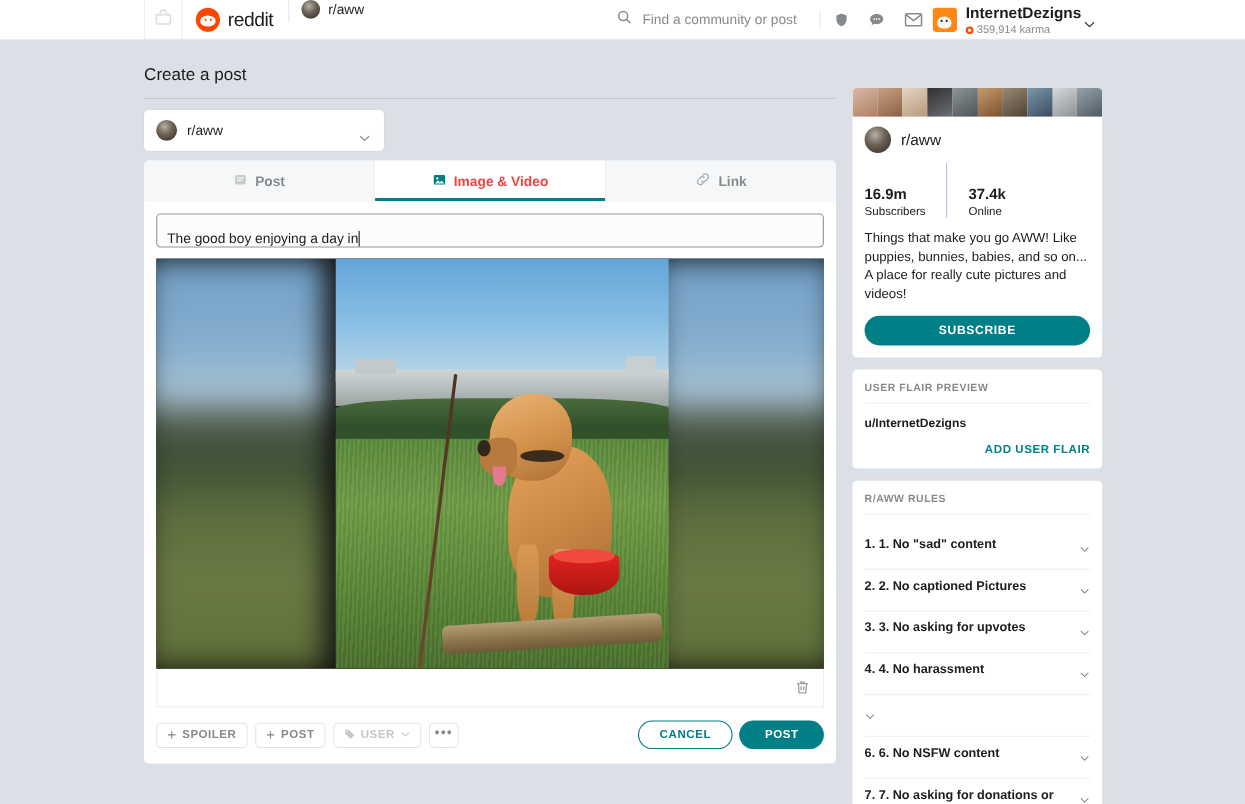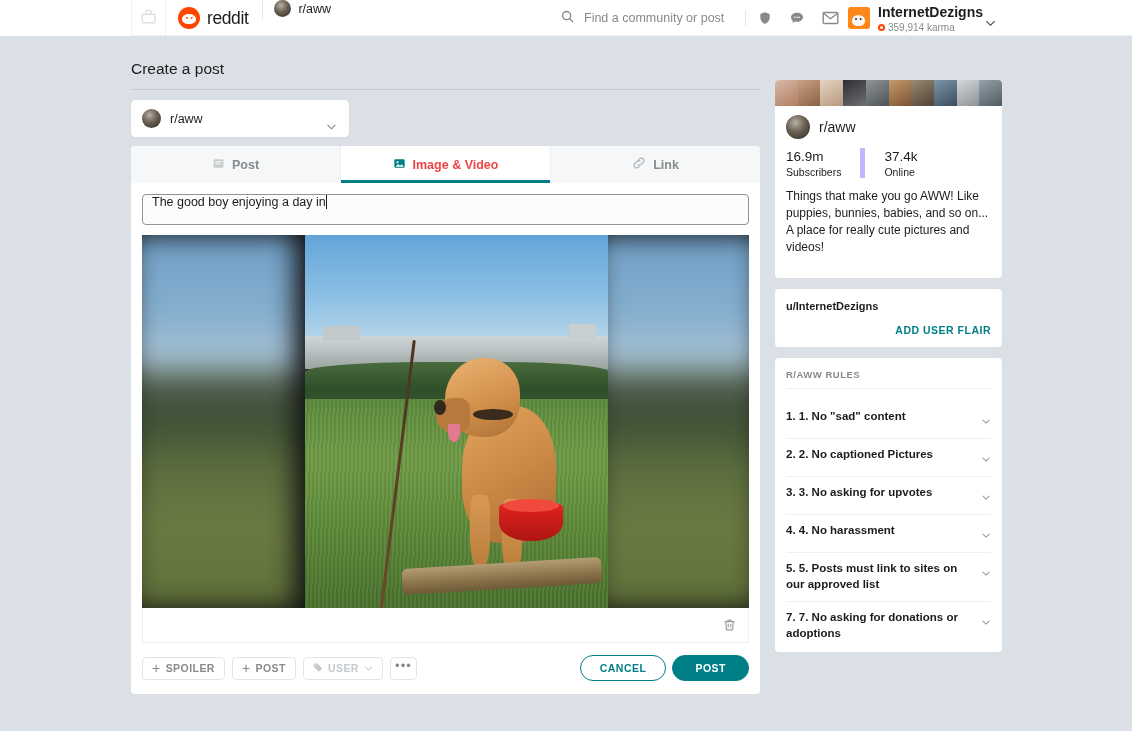--- a/index.html
+++ b/index.html
@@ -145,21 +145,21 @@
   }
 
   .editor-body { padding: 11px 11px 0 11px; }
   .title-input {
     width: 100%; height: 31px;
     border:1px solid #909497; border-radius:4px;
     background:#fcfcfc;
     font-family:"Liberation Sans",sans-serif;
     font-size:12.5px; color:#1c1c1c;
     padding: 0 9px;
-    display:flex; align-items:flex-start;
+    display:flex; align-items:flex-end;
     position:relative;
   }
   .caret-bar {
     display:inline-block; width:1px; height:14px;
     background:#1c1c1c; margin-left:.5px;
     animation: blink 1.1s step-end infinite;
   }
   @keyframes blink { 50% { opacity:0; } }
 
   
@@ -319,22 +319,22 @@
   .side-pad { padding: 9px 11px 11px 11px; }
   .side-sub { display:flex; align-items:center; gap:9px; margin-bottom:9px; }
   .side-sub-av {
     width:24px;height:24px;border-radius:50%;
     background: radial-gradient(circle at 40% 32%, #b7b0a6 0%, #6d6255 42%, #2c2722 100%);
     flex:none;
   }
   .side-sub-name { font-size:14px; color:#1c1c1c; }
   .stats { display:flex; margin-bottom:10px; }
   .stat { padding-right: 19px; }
-  .stat + .stat { border-left:5px solid #c4b5fd; padding-left: 19px; padding-right:0; }
-  .stat-num { font-size:13.5px; font-weight:400; color:#1c1c1c; line-height:1.35; }
+  .stat + .stat { border-left:1px solid #c4b5fd; padding-left: 19px; padding-right:0; }
+  .stat-num { font-size:13.5px; font-weight:700; color:#1c1c1c; line-height:1.35;margin-top:20px; }
   .stat-lbl { font-size:10.5px; color:#1c1c1c; }
   .side-desc { font-size:12px; color:#1c1c1c; line-height:1.42; margin-bottom:11px; }
   .btn-subscribe {
     width:100%; height:27px; border:none; border-radius:13.5px;
     background:#017f86; color:#fff; font-size:11px; font-weight:700;
     letter-spacing:.6px; cursor:pointer; font-family:"Liberation Sans",sans-serif;
   }
 
   .flair-card { padding: 11px; }
   .micro-head {
@@ -582,24 +582,26 @@
           <div class="stat">
             <div class="stat-num">16.9m</div>
             <div class="stat-lbl">Subscribers</div>
           </div>
           <div class="stat">
             <div class="stat-num">37.4k</div>
             <div class="stat-lbl">Online</div>
           </div>
         </div>
         <div class="side-desc">Things that make you go AWW! Like puppies, bunnies, babies, and so on... A place for really cute pictures and videos!</div>
+        <button class="btn-subscribe">SUBSCRIBE</button>
       </div>
     </div>
 
     <div class="side-card flair-card">
+      <div class="micro-head">USER FLAIR PREVIEW</div>
       <div class="flair-user">u/InternetDezigns</div>
       <div class="flair-add">ADD USER FLAIR</div>
     </div>
 
     <div class="side-card rules-card">
       <div class="micro-head">R/AWW RULES</div>
       <div class="rule">
         <span class="rule-txt">1. 1. No "sad" content</span>
         <span class="rule-ch"><svg width="10" height="6" viewBox="0 0 12 8" fill="#878a8c">
               <path d="M1 1.4L6 6.3l5-4.9-.9-.9L6 4.5 1.9.5z"></path>
@@ -617,21 +619,26 @@
               <path d="M1 1.4L6 6.3l5-4.9-.9-.9L6 4.5 1.9.5z"></path>
             </svg></span>
       </div>
       <div class="rule">
         <span class="rule-txt">4. 4. No harassment</span>
         <span class="rule-ch"><svg width="10" height="6" viewBox="0 0 12 8" fill="#878a8c">
               <path d="M1 1.4L6 6.3l5-4.9-.9-.9L6 4.5 1.9.5z"></path>
             </svg></span>
       </div>
       <div class="rule">
-        <span class="rule-txt">5. 5. Posts must link to sites on our approved list</span>
+        <span class="rule-ch"><svg width="10" height="6" viewBox="0 0 12 8" fill="#878a8c">
+              <path d="M1 1.4L6 6.3l5-4.9-.9-.9L6 4.5 1.9.5z"></path>
+            </svg></span>
+      </div>
+      <div class="rule">
+        <span class="rule-txt">6. 6. No NSFW content</span>
         <span class="rule-ch"><svg width="10" height="6" viewBox="0 0 12 8" fill="#878a8c">
               <path d="M1 1.4L6 6.3l5-4.9-.9-.9L6 4.5 1.9.5z"></path>
             </svg></span>
       </div>
       <div class="rule">
         <span class="rule-txt">7. 7. No asking for donations or adoptions</span>
         <span class="rule-ch"><svg width="10" height="6" viewBox="0 0 12 8" fill="#878a8c">
               <path d="M1 1.4L6 6.3l5-4.9-.9-.9L6 4.5 1.9.5z"></path>
             </svg></span>
       </div>

